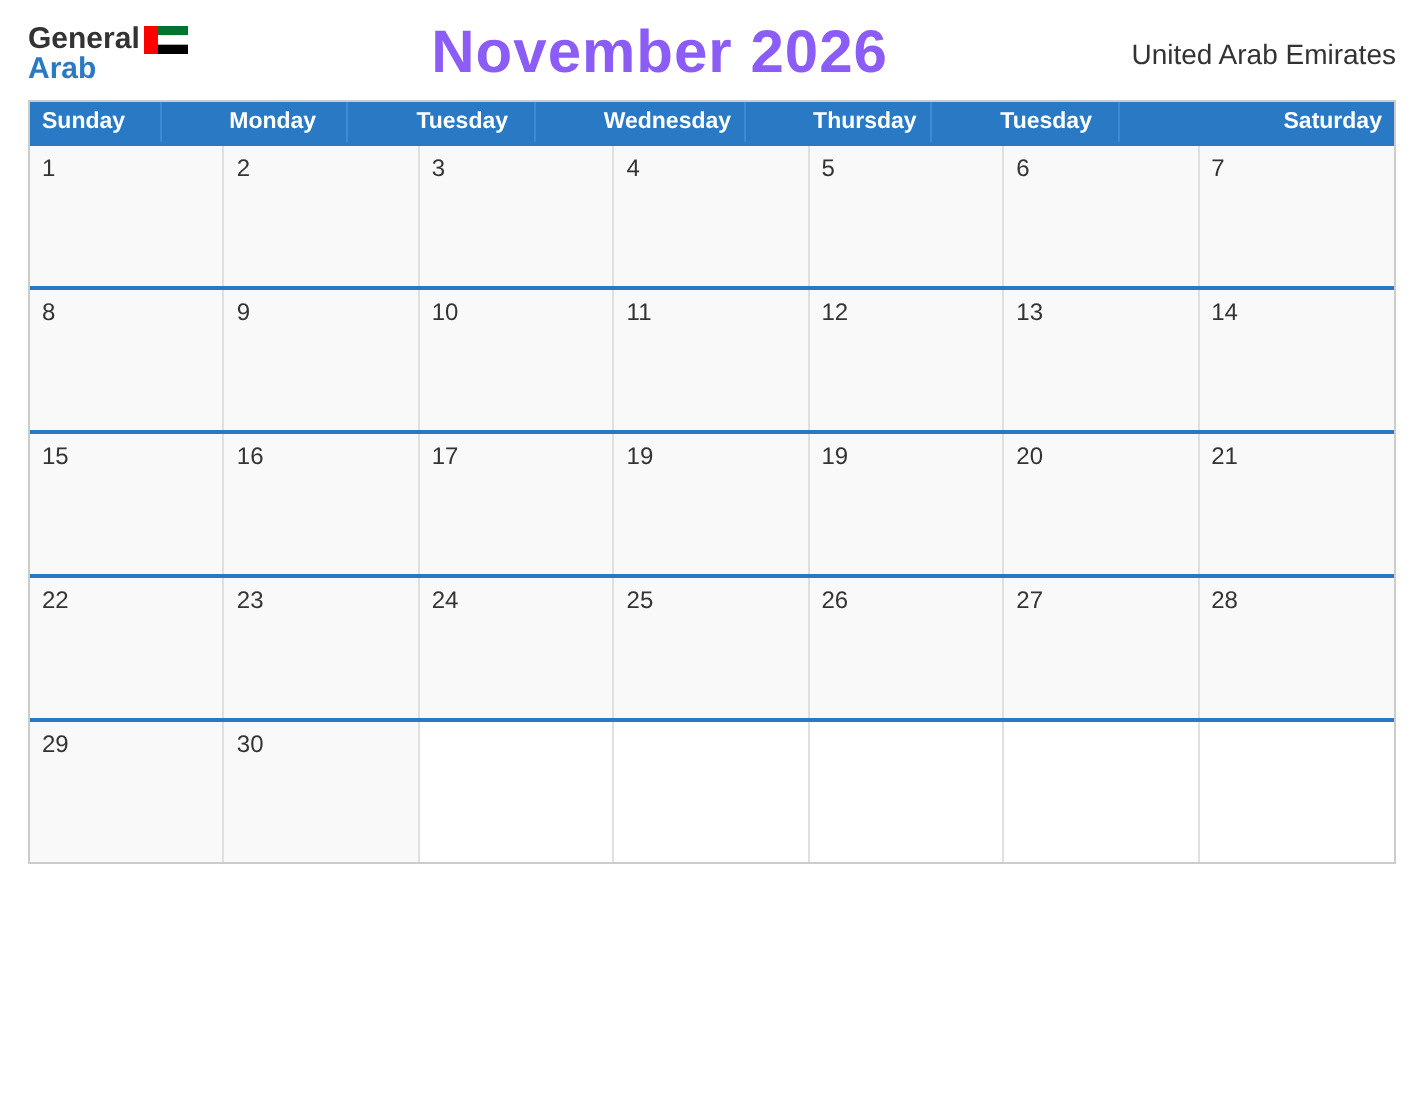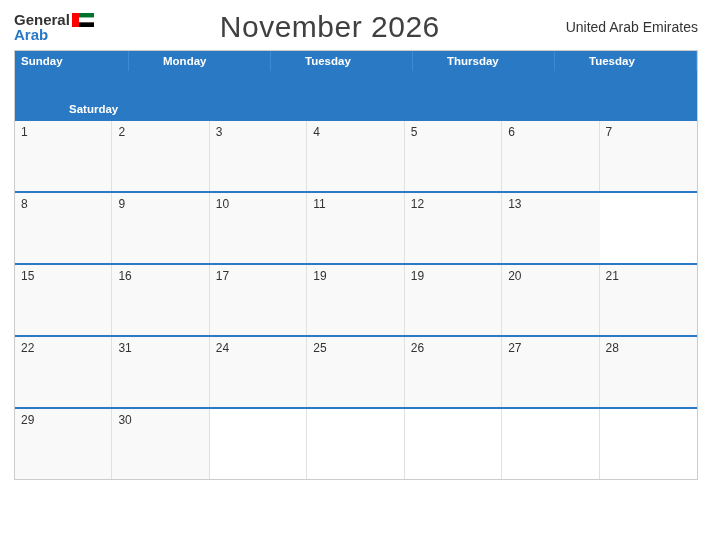--- a/index.html
+++ b/index.html
@@ -45,39 +45,39 @@
       width: 22px;
       height: 14px;
       margin-left: 2px;
     }
     .logo-row {
       display: flex;
       align-items: center;
     }
     .month-title {
       font-size: 30px;
-      color: #404040;
-      font-weight: normal;
+      color: #8b5cf6;
+      font-weight: bold;
       letter-spacing: 0.5px;
     }
     .country {
       font-size: 14px;
       color: #333;
       text-align: right;
     }
     
     .calendar {
       flex: 1;
       display: flex;
       flex-direction: column;
       border: 1px solid #ccc;
     }
     .cal-header {
       display: grid;
-      grid-template-columns: repeat(5, 1fr);
+      grid-template-columns: repeat(7, 1fr);
       background: #2979c5;
       gap: 28px;
     }
     .cal-header-cell {
       color: #fff;
       font-size: 11.5px;
       font-weight: bold;
       padding: 4px 6px;
       text-align: left;
       border-right: 1px solid #3a8ad4;
@@ -145,20 +145,21 @@
 
     <div class="country">United Arab Emirates</div>
   </div>
 
   <div class="calendar">
 
     <div class="cal-header">
       <div class="cal-header-cell">Sunday</div>
       <div class="cal-header-cell">Monday</div>
       <div class="cal-header-cell">Tuesday</div>
+      <div class="cal-header-cell">Wednesday</div>
       <div class="cal-header-cell">Thursday</div>
       <div class="cal-header-cell">Tuesday</div>
       <div class="cal-header-cell">Saturday</div>
     </div>
 
     <div class="cal-body">
 
       <div class="cal-week">
         <div class="cal-cell">
             <span class="day-num">1</span>
@@ -195,20 +196,23 @@
           </div>
         <div class="cal-cell">
             <span class="day-num">11</span>
           </div>
         <div class="cal-cell">
             <span class="day-num">12</span>
           </div>
         <div class="cal-cell">
             <span class="day-num">13</span>
           </div>
+        <div class="cal-cell">
+            <span class="day-num">14</span>
+          </div>
       </div>
 
       <div class="cal-week">
         <div class="cal-cell">
             <span class="day-num">15</span>
           </div>
         <div class="cal-cell">
             <span class="day-num">16</span>
           </div>
         <div class="cal-cell">
@@ -226,21 +230,21 @@
         <div class="cal-cell">
             <span class="day-num">21</span>
           </div>
       </div>
 
       <div class="cal-week">
         <div class="cal-cell">
             <span class="day-num">22</span>
           </div>
         <div class="cal-cell">
-            <span class="day-num">31</span>
+            <span class="day-num">23</span>
           </div>
         <div class="cal-cell">
             <span class="day-num">24</span>
           </div>
         <div class="cal-cell">
             <span class="day-num">25</span>
           </div>
         <div class="cal-cell">
             <span class="day-num">26</span>
           </div>

